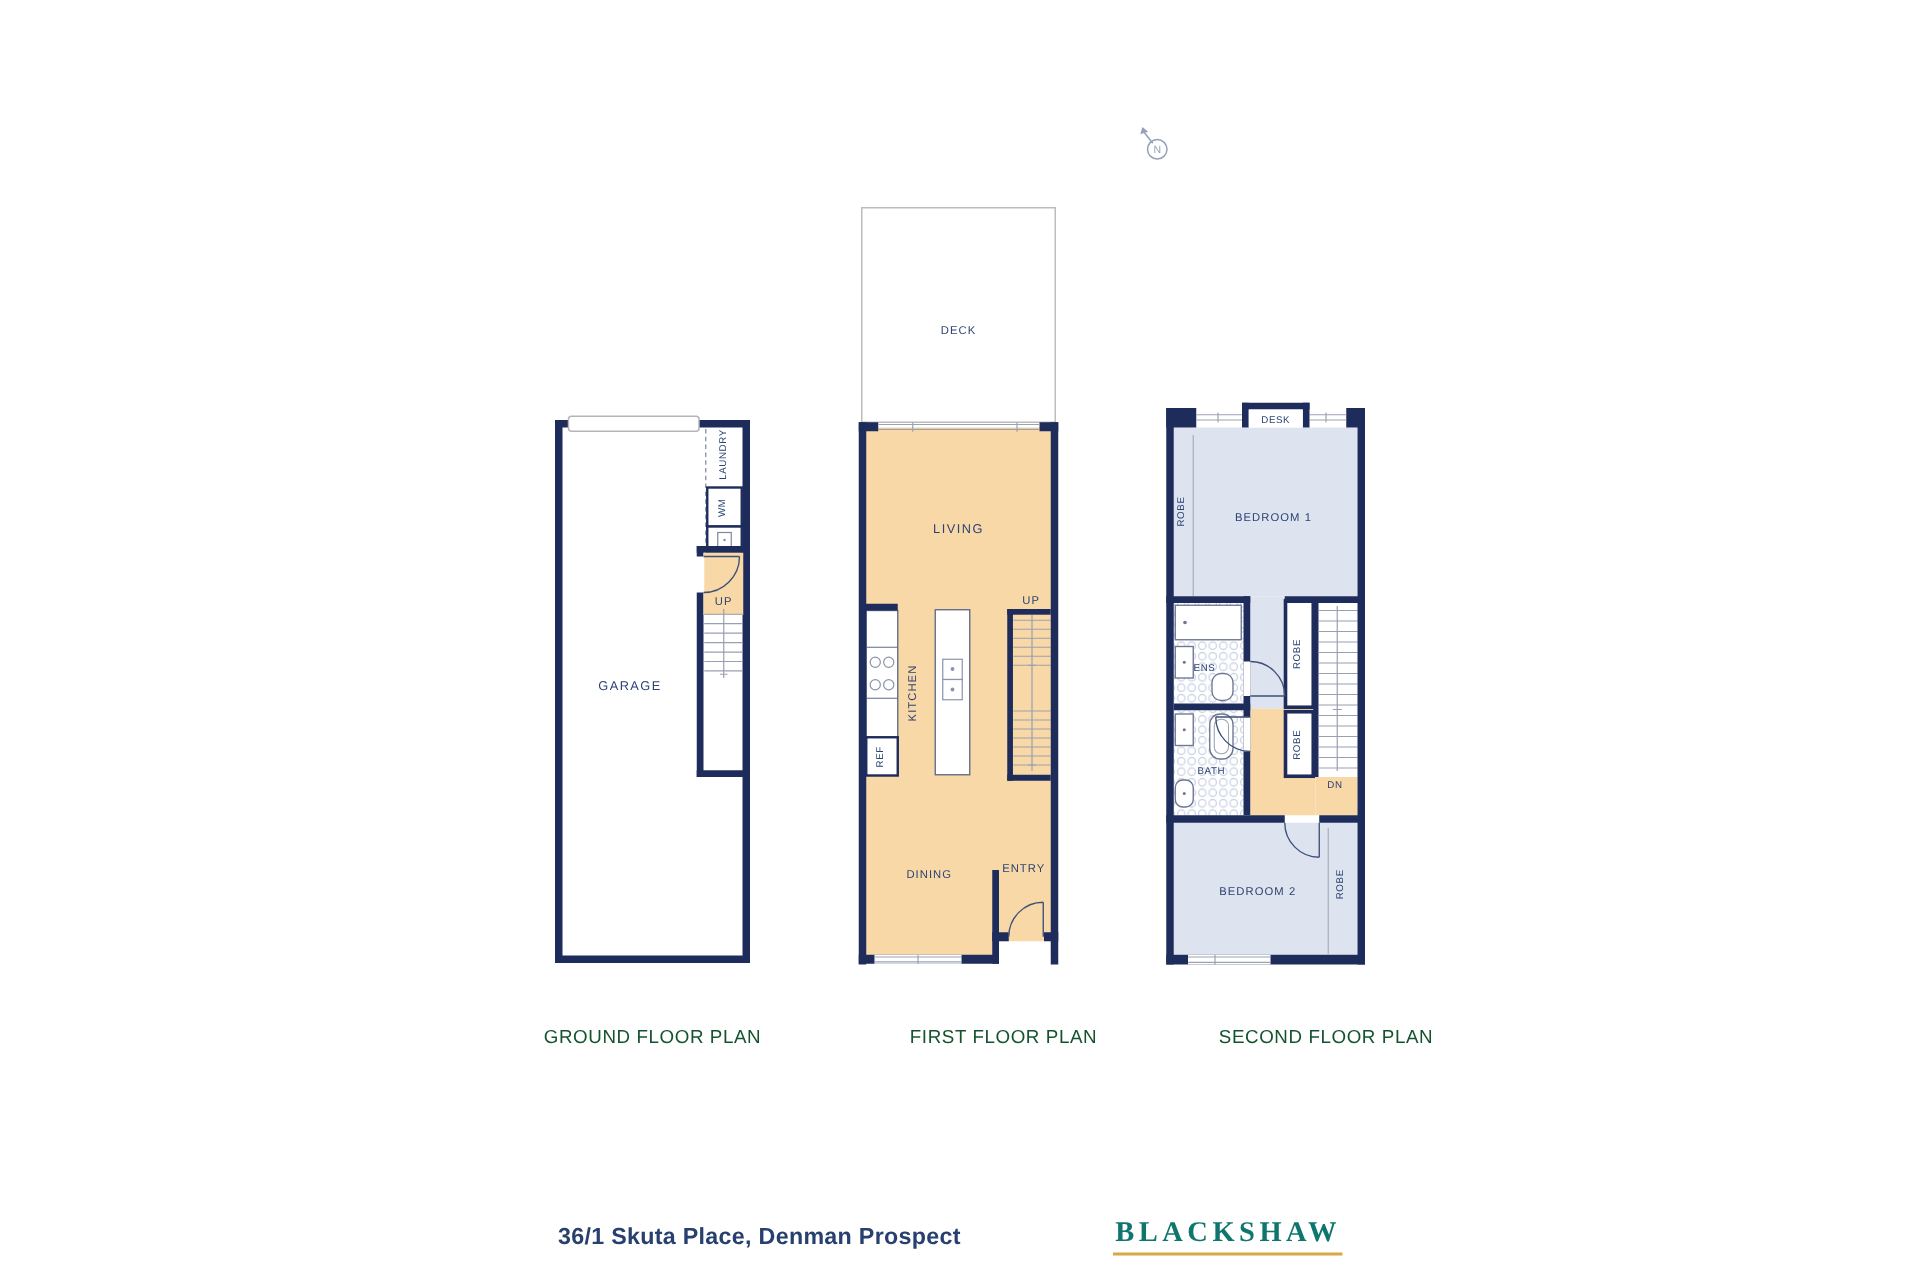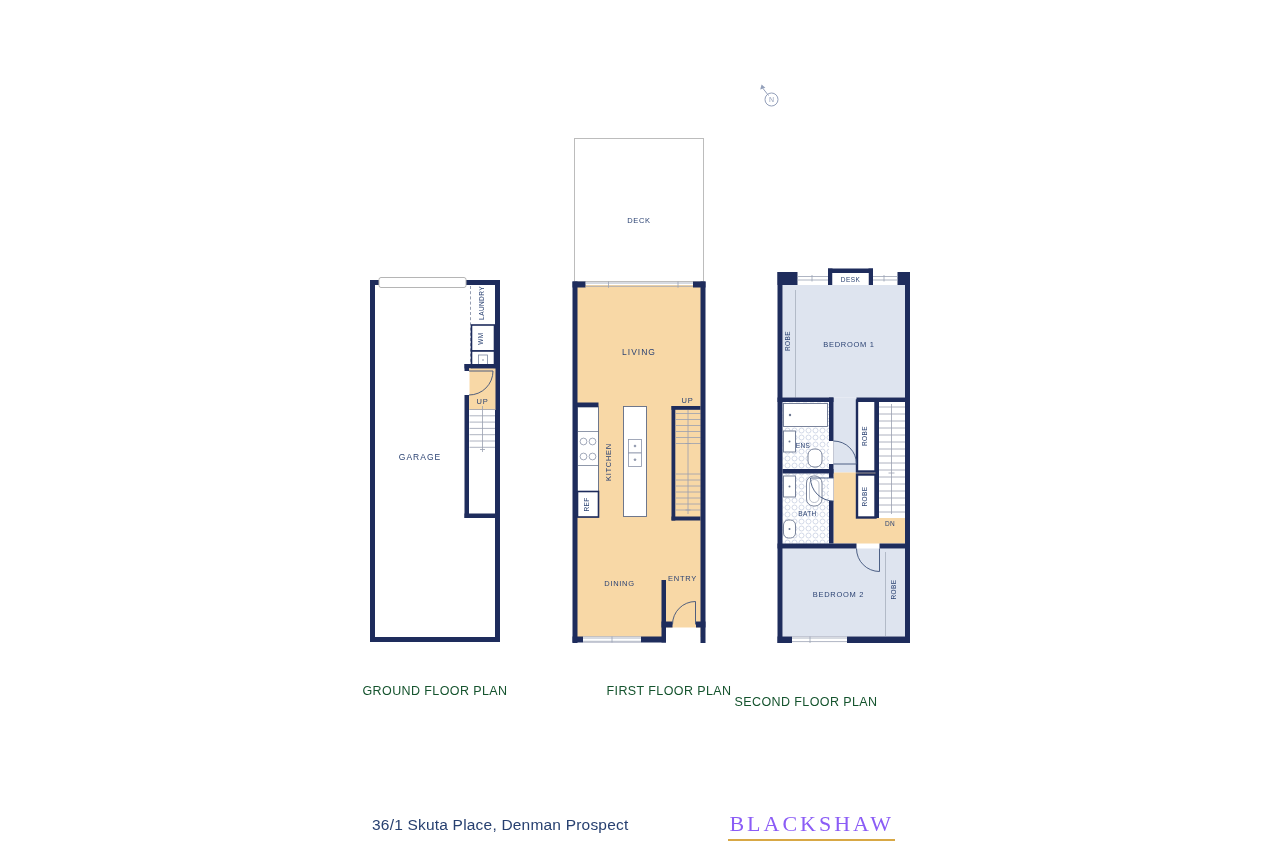--- a/index.html
+++ b/index.html
@@ -6,29 +6,29 @@
   #stage{
     position:relative;width:1280px;height:853px;background:#ffffff;overflow:hidden;
     font-family:"Liberation Sans",sans-serif;
   }
   .plan-title{
     position:absolute;top:684px;height:18px;text-align:center;
     font-size:12.5px;font-weight:400;letter-spacing:.4px;color:#14532d;
   }
   #title-ground{left:345px;width:180px;}
   #title-first{left:579px;width:180px;}
-  #title-second{left:716px;width:180px;margin-top:11px;}
+  #title-second{left:794px;width:180px;}
   .footer-address{
-    position:absolute;left:372px;top:816px;font-size:15.5px;font-weight:400;
+    position:absolute;left:372px;top:816px;font-size:15.5px;font-weight:700;
     color:#274070;letter-spacing:.2px;
   }
   .footer-brand{
     position:absolute;right:385px;top:811px;
-    font-family:"Liberation Serif",serif;font-size:22px;font-weight:400;
-    letter-spacing:3px;color:#8b5cf6;border-bottom:2.5px solid #d8a845;
+    font-family:"Liberation Serif",serif;font-size:19px;font-weight:700;
+    letter-spacing:3px;color:#0f766e;border-bottom:2.5px solid #d8a845;
     padding:0 1px 2px 1px;
   }
   svg text{fill:#2c4373;font-family:"Liberation Sans",sans-serif;}
   .lbl{font-size:7.5px;letter-spacing:.7px;}
   .lbl-big{font-size:8.5px;letter-spacing:1px;}
   .lbl-sm{font-size:6.5px;letter-spacing:.4px;}
 </style>
 </head>
 <body>
 

